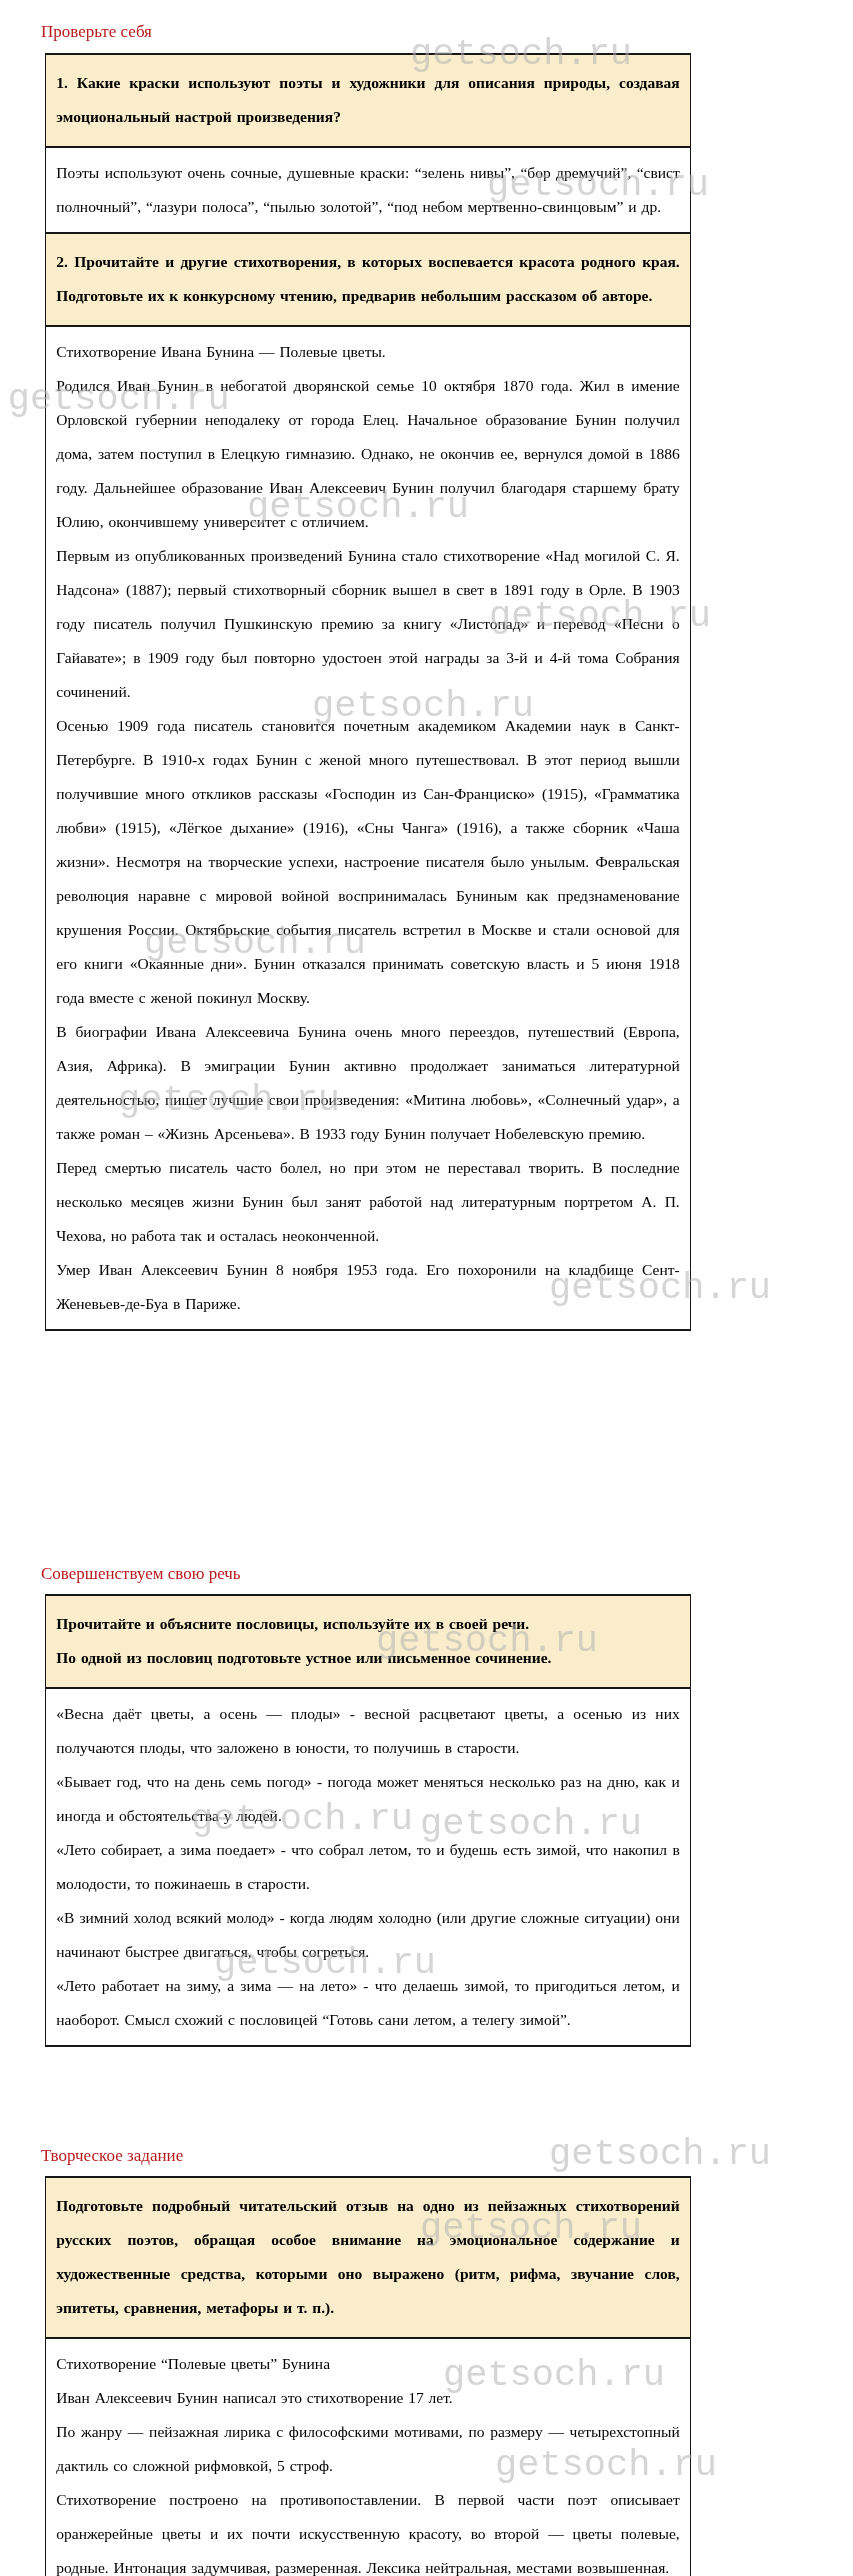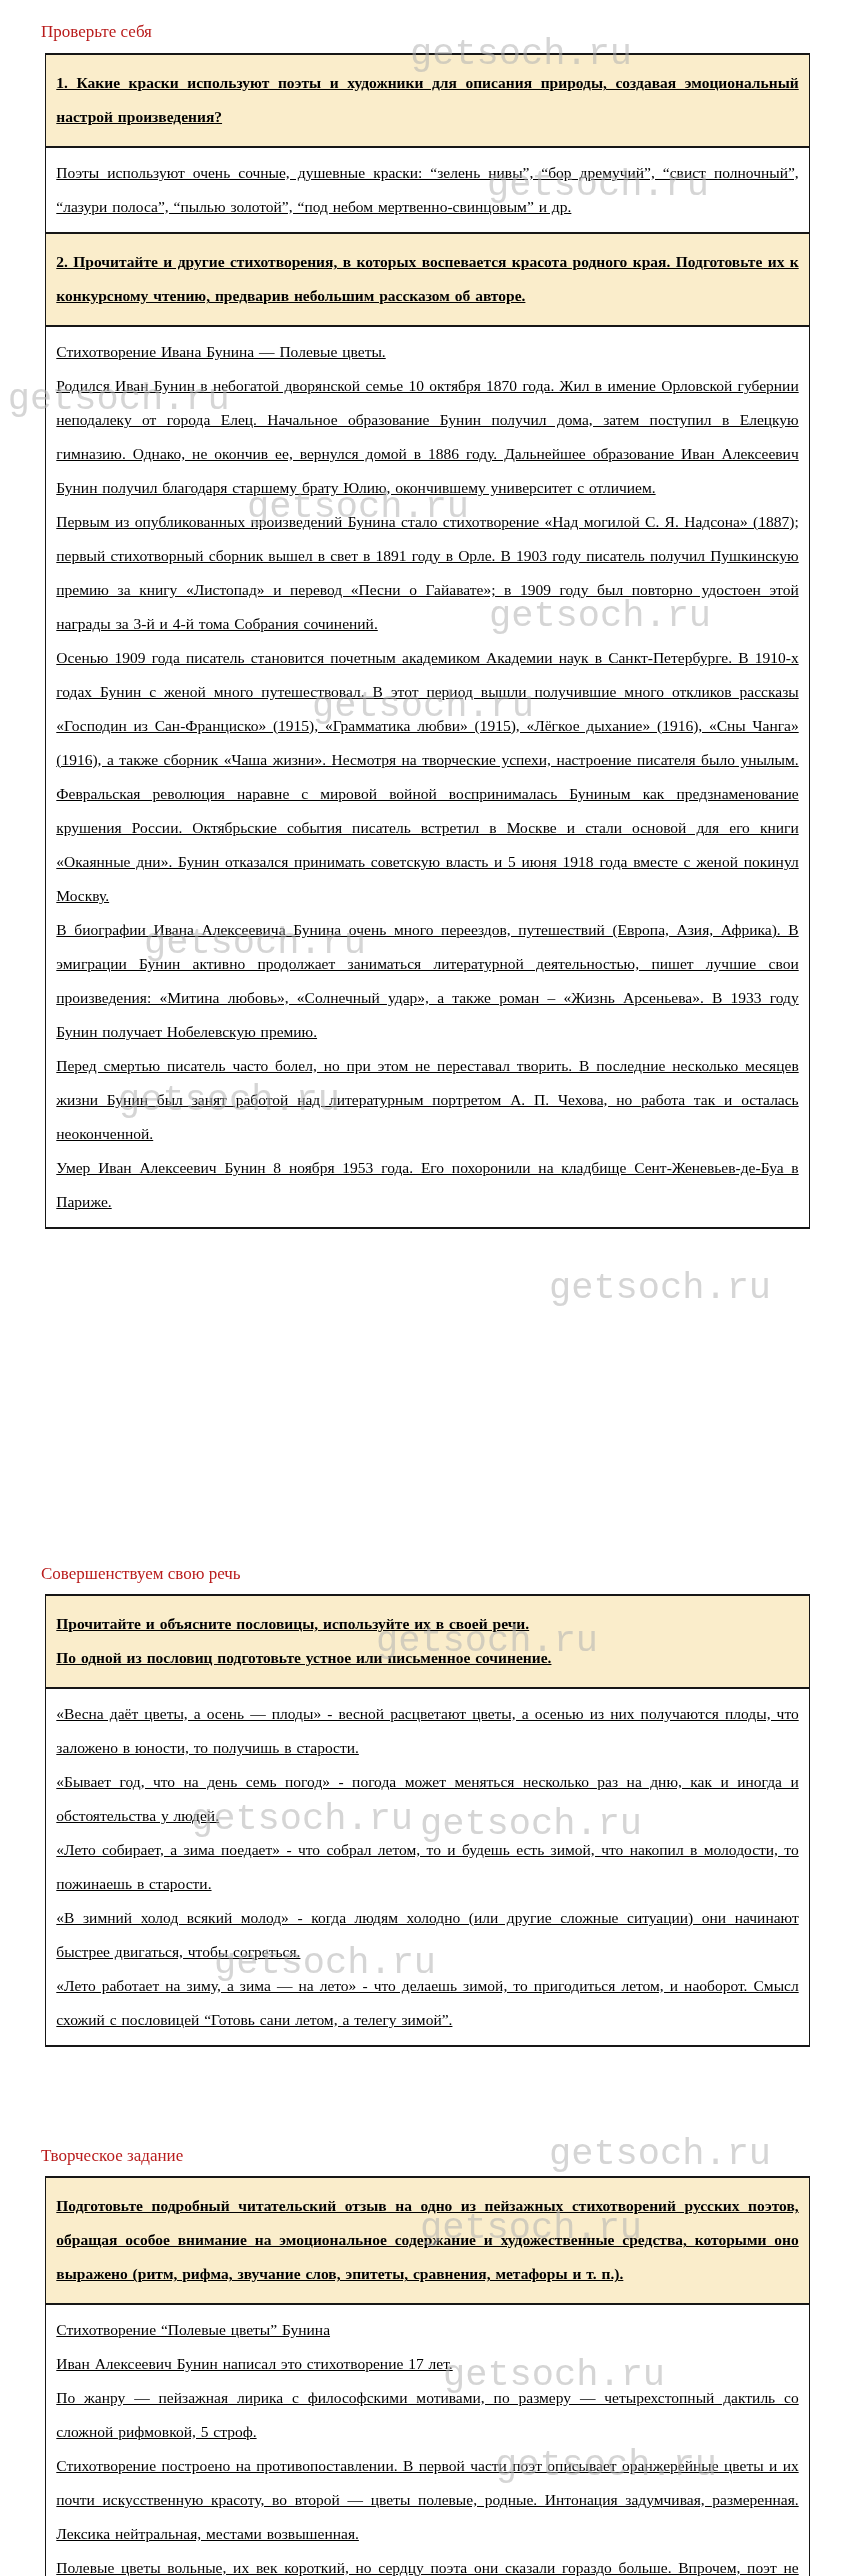--- a/index.html
+++ b/index.html
@@ -18,27 +18,26 @@
     margin: 0;
     font-size: 17px;
     font-weight: 400;
     line-height: 20.6px;
     color: #b91c1c;
     white-space: nowrap;
   }
   .qa-table {
     position: absolute;
     left: 45px;
-    width: 765px;
+    width: 646px;
     border-left: 1.5px solid var(--border, #161616);
     border-right: 1.5px solid var(--border, #161616);
     border-bottom: 2.1px solid var(--border, #161616);
     box-sizing: border-box;
     background: #ffffff;
-    text-decoration: underline;
   }
   .q-row {
     background: var(--question_bg, #faedcb);
     border-top: 2.1px solid var(--border, #161616);
     border-bottom: 2.1px solid var(--border, #161616);
     padding: 11.3px 10.3px;
   }
   .a-row {
     background: #ffffff;
     padding: 8.2px 10.3px;

